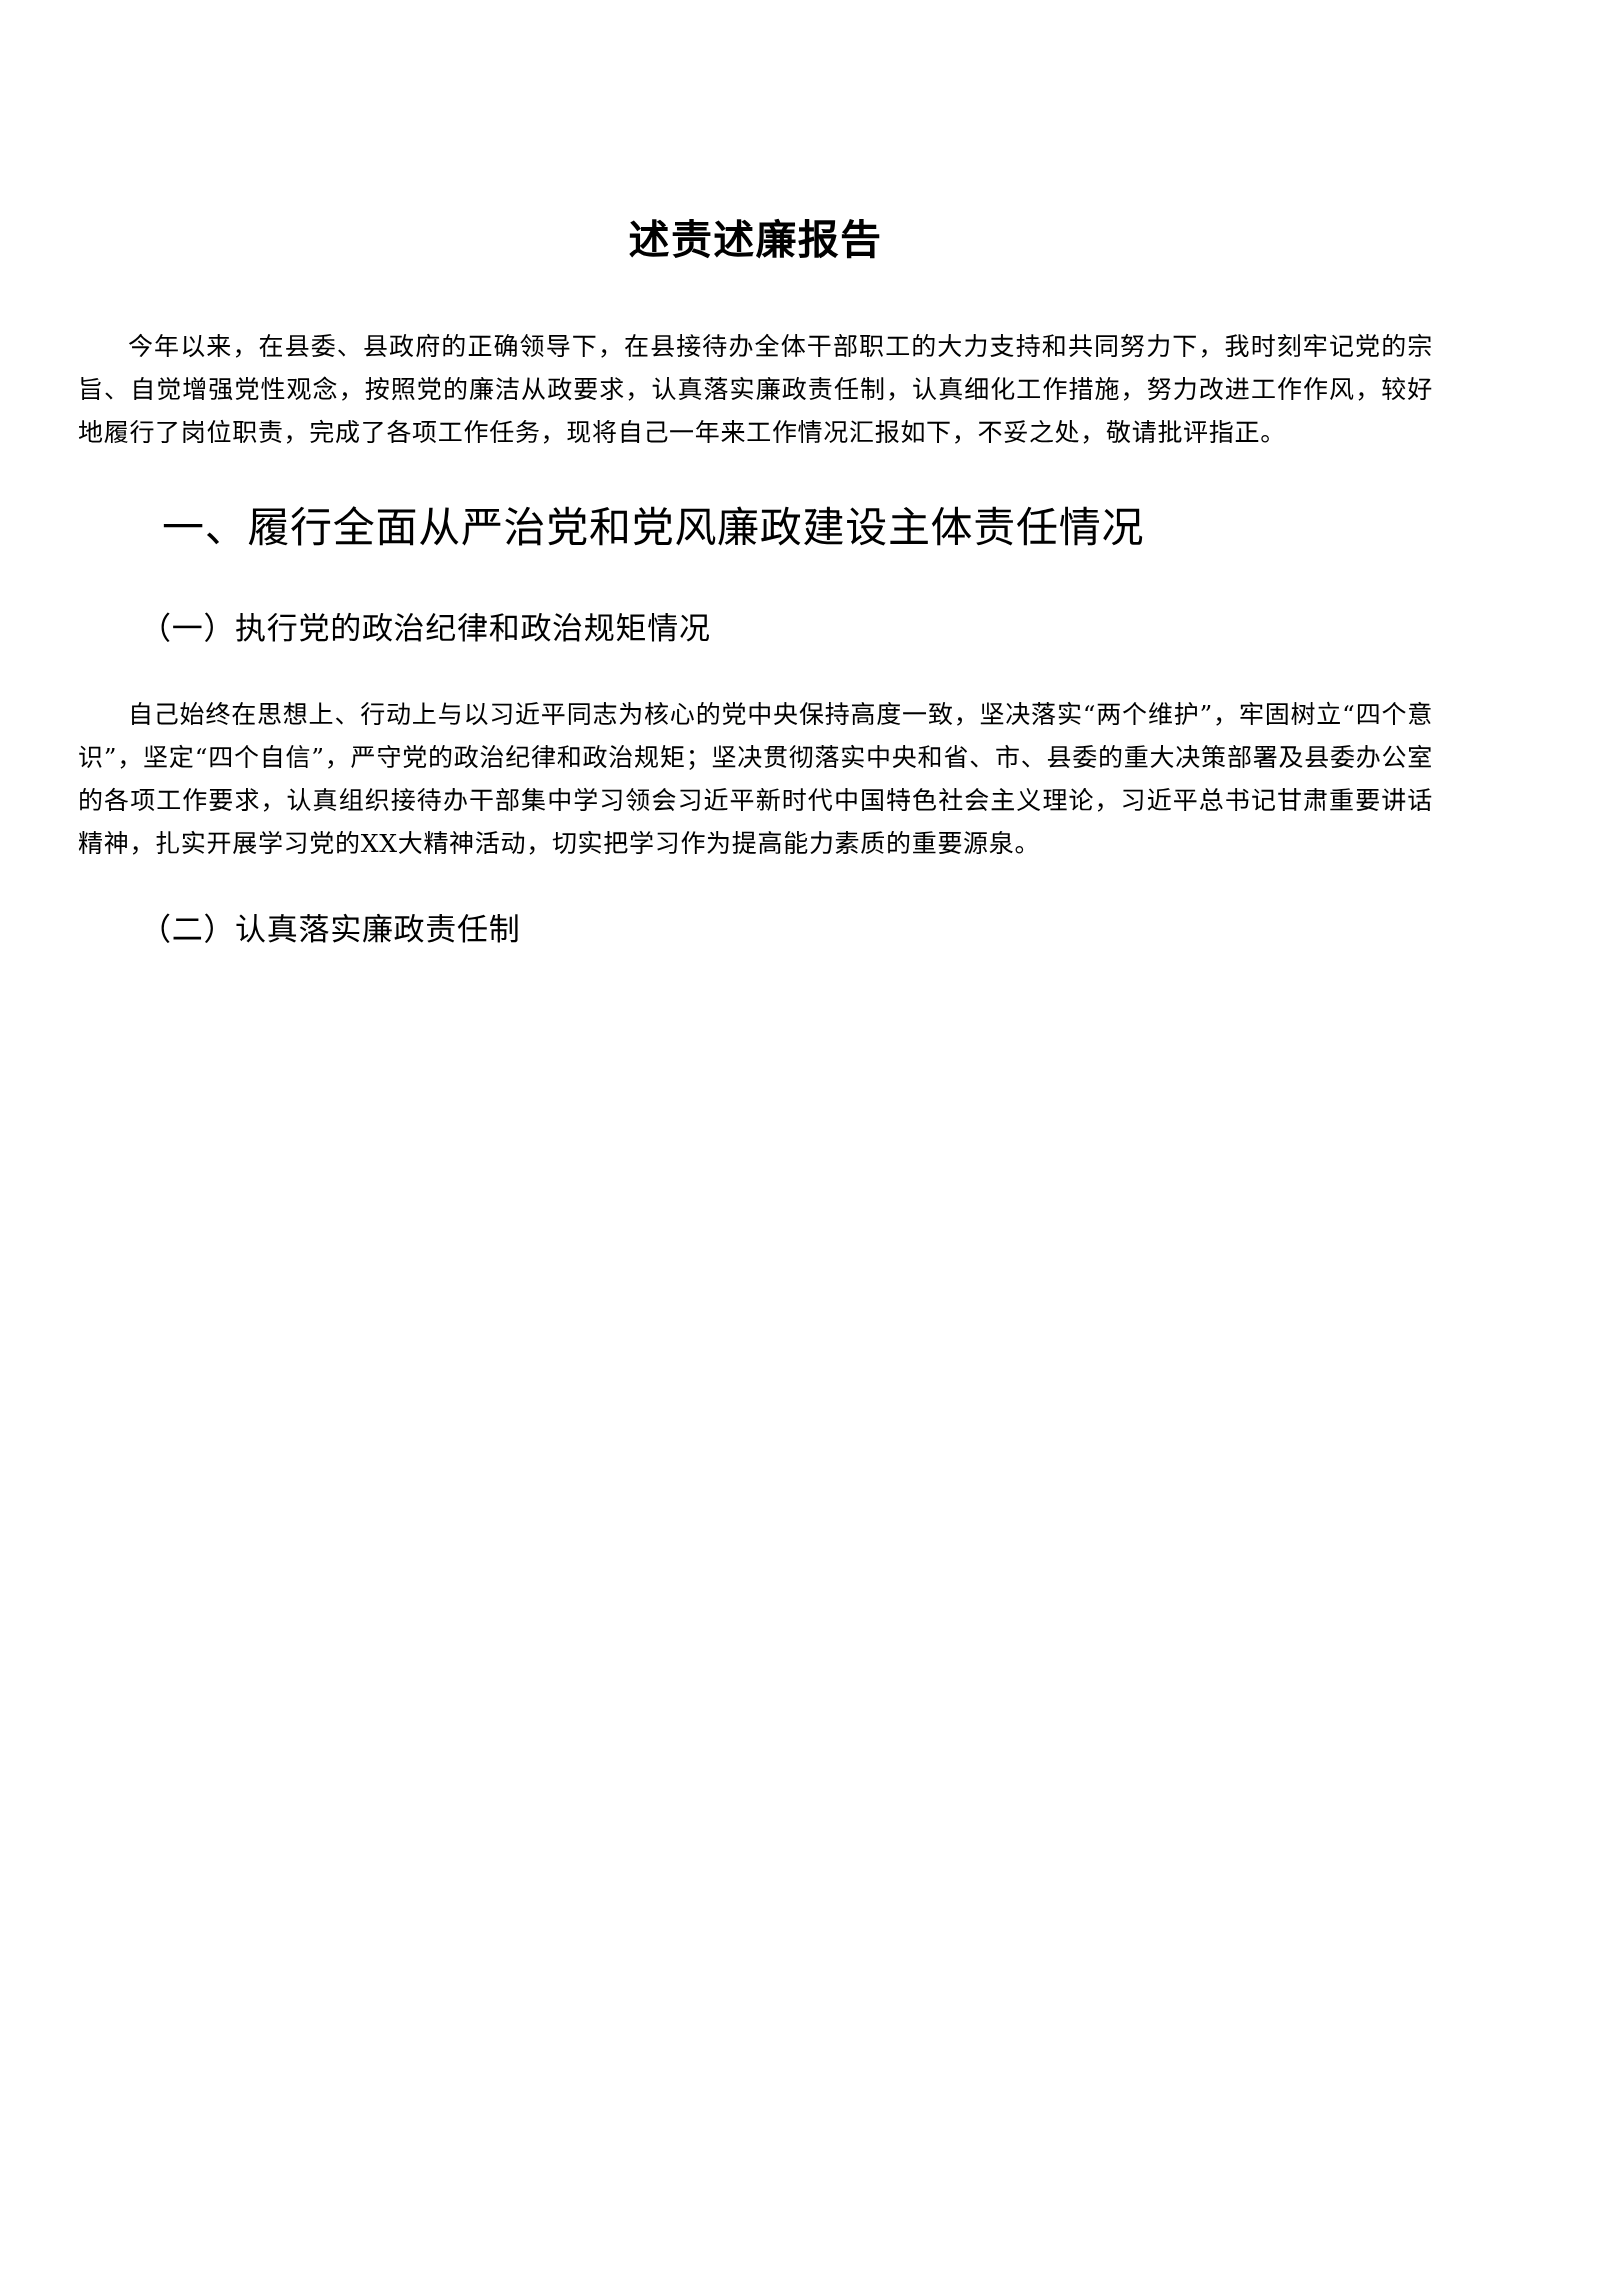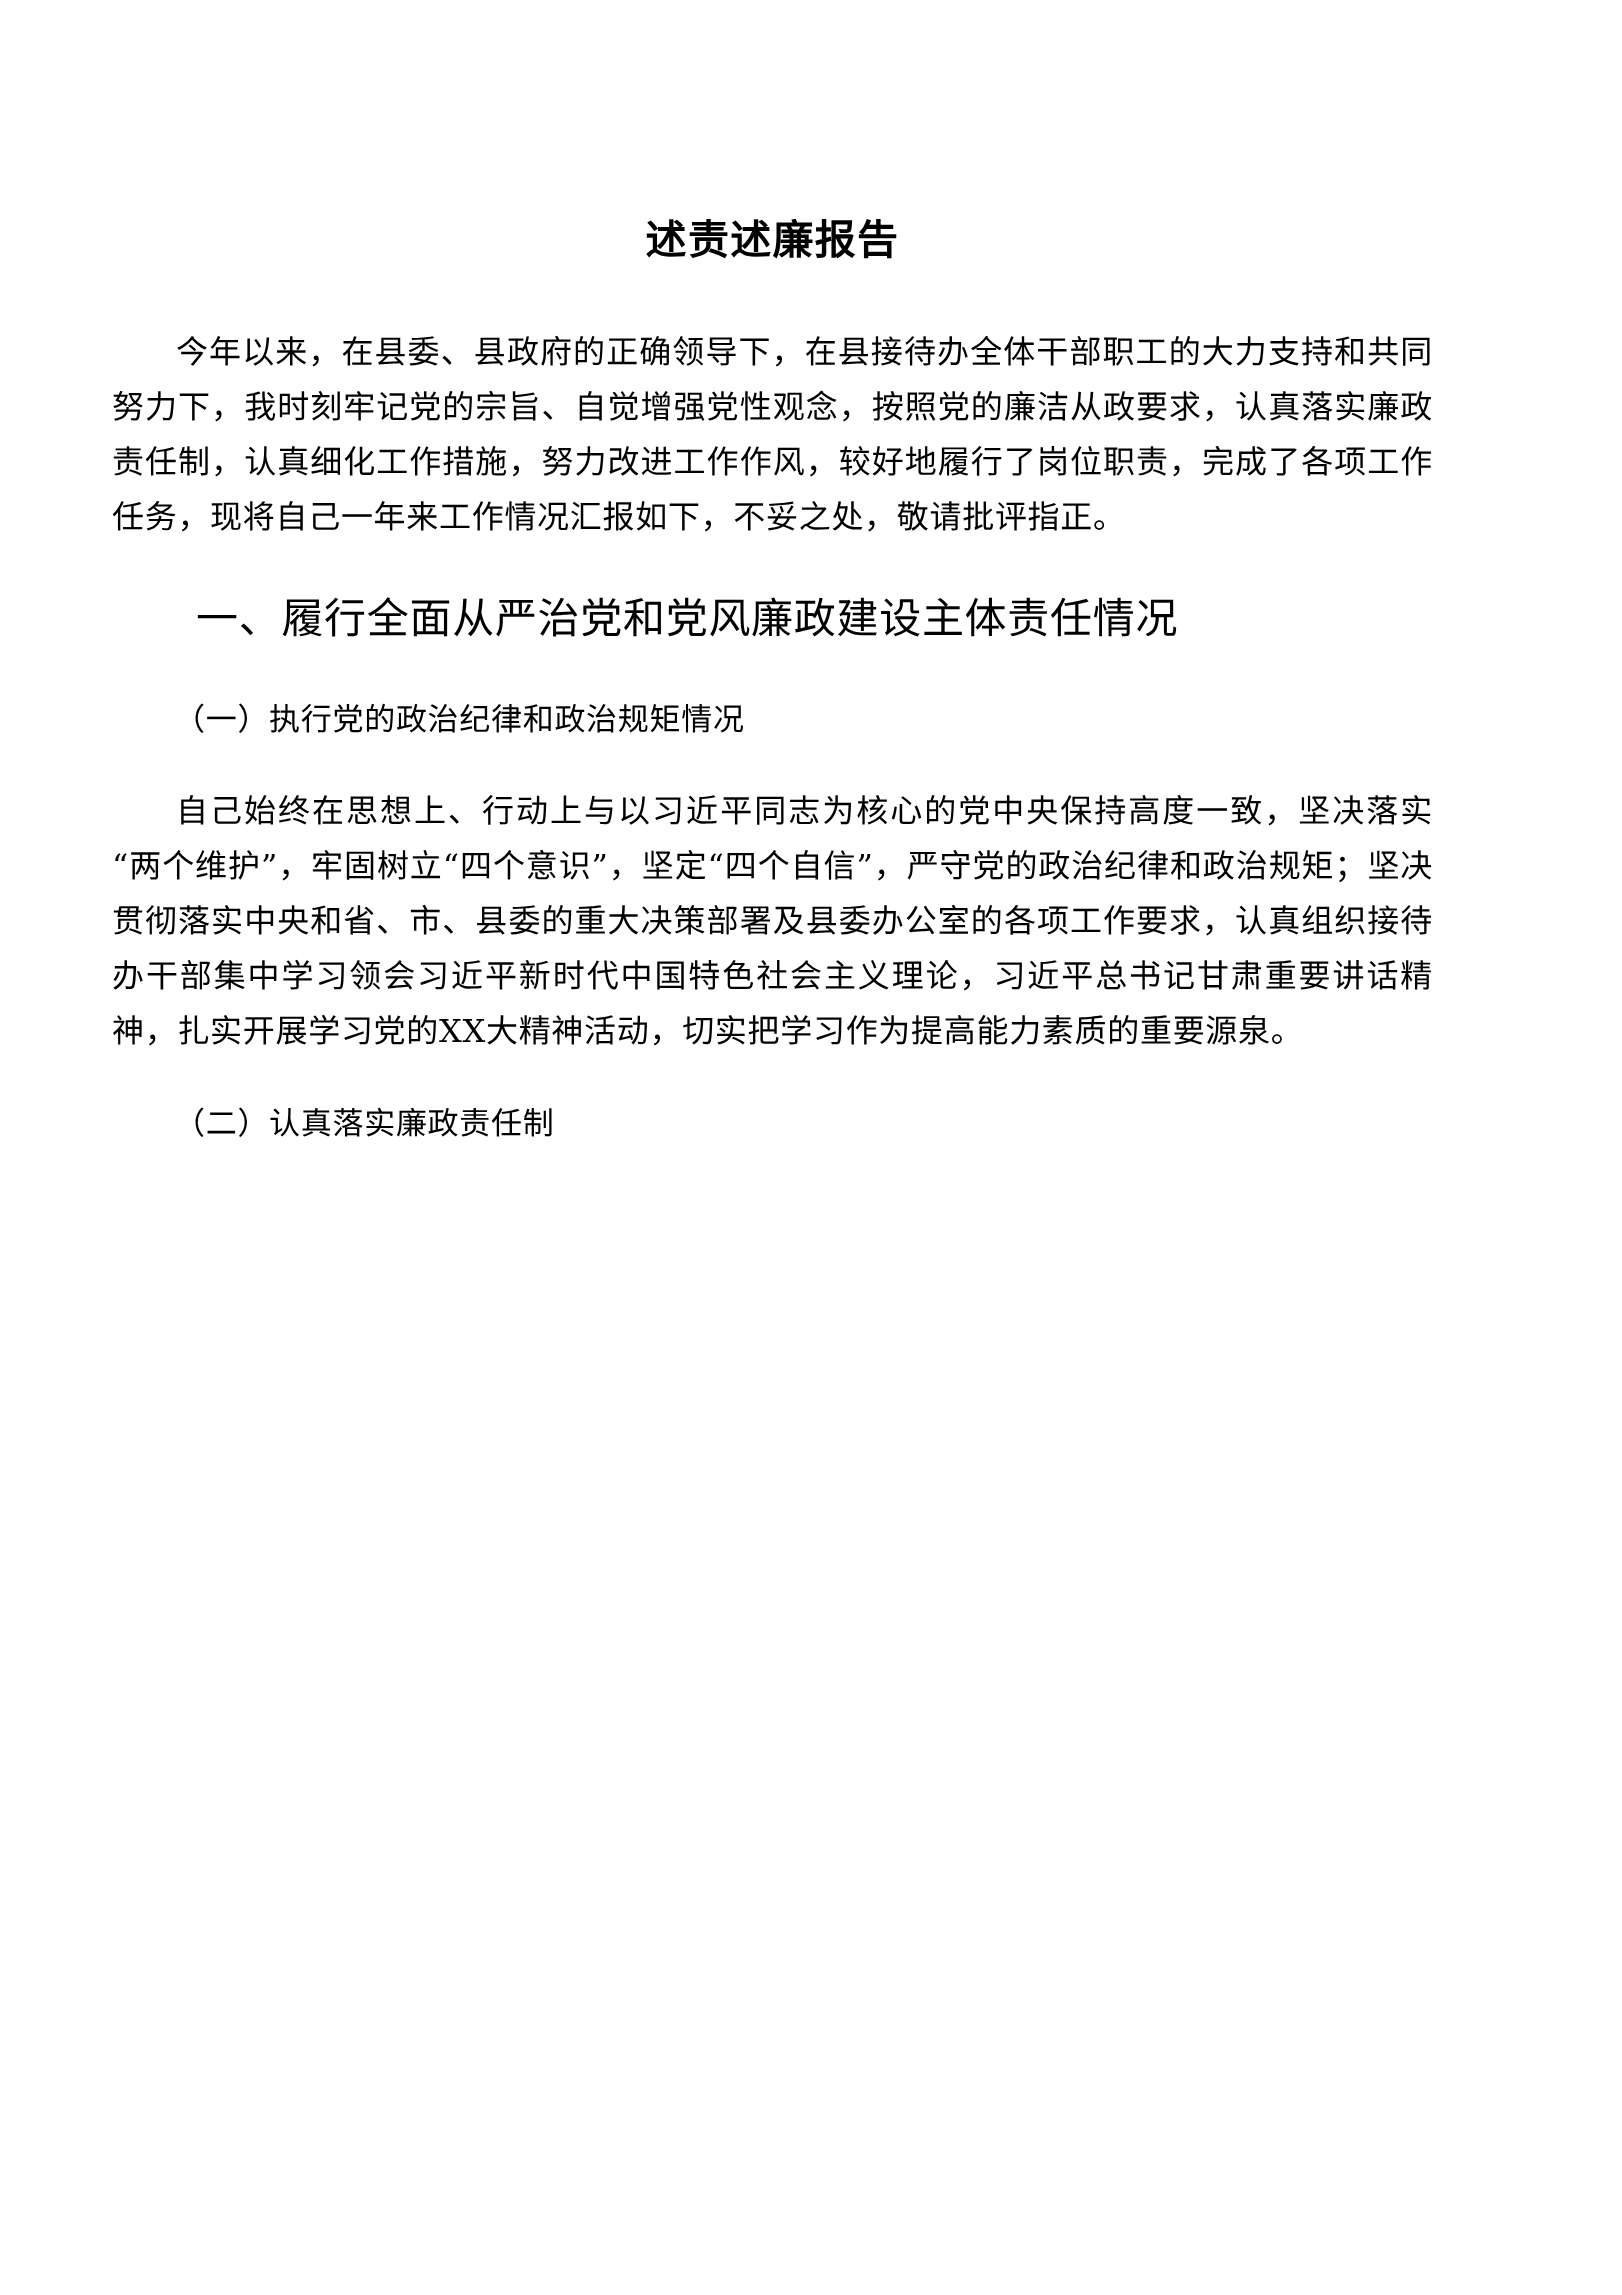--- a/index.html
+++ b/index.html
@@ -11,33 +11,33 @@
     width: 1623px;
     height: 2295px;
     font-family: "DejaVu Serif", "Liberation Serif", serif;
     color: #000000;
     -webkit-font-smoothing: antialiased;
   }
   .page {
     box-sizing: border-box;
     width: 1623px;
     height: 2295px;
-    padding: 216px 190px 196px 112px;
+    padding: 216px 190px 196px 78px;
     position: relative;
   }
   .doc-title {
     text-align: center;
     font-size: 41px;
     font-weight: 700;
     letter-spacing: 1.3px;
     line-height: 1.2;
     margin: 0 0 60px 0;
   }
   .para {
-    font-size: 32px;
+    font-size: 25px;
     line-height: 1.72;
     text-align: justify;
     text-justify: inter-ideograph;
     text-indent: 2em;
     margin: 0 0 26px 0;
     letter-spacing: 0.7px;
   }
   .heading-1 {
     font-size: 42px;
     line-height: 1.72;

